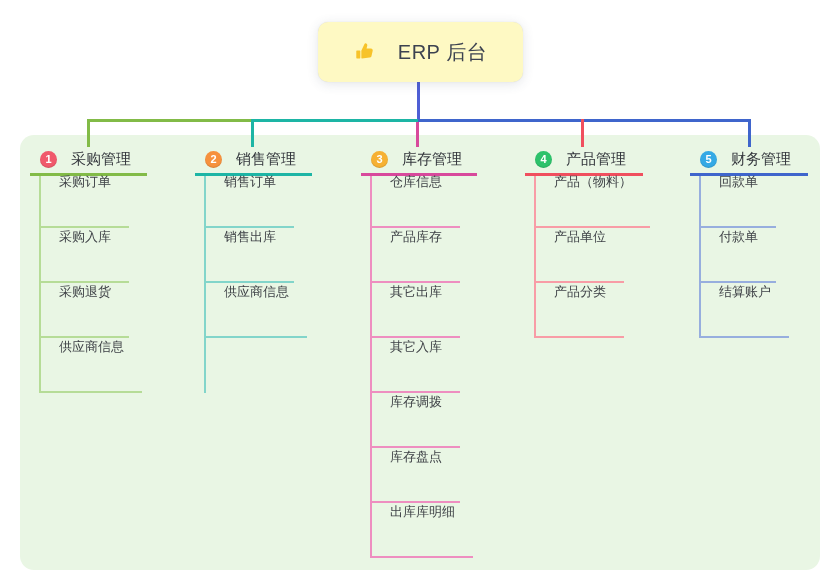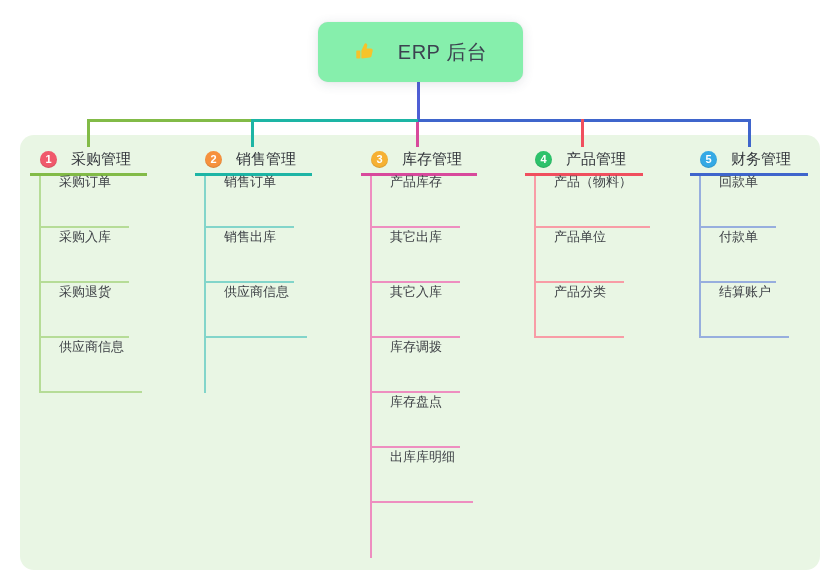--- a/index.html
+++ b/index.html
@@ -2,21 +2,21 @@
 <html><head>
 <meta charset="utf-8">
 <style>
   * { margin:0; padding:0; box-sizing:border-box; }
   html,body { background:#fff; font-family:"Liberation Sans","DejaVu Sans",sans-serif; }
   .canvas { position:relative; width:839px; height:588px; background:#fff; overflow:hidden; }
 
   .panel { position:absolute; left:20px; top:135px; width:800px; height:435px; border-radius:14px; }
 
   .root-card { position:absolute; left:318px; top:22px; width:205px; height:60px;
-    background:#86efac; border-radius:10px; box-shadow:0 2px 12px rgba(60,70,90,.14), 0 0 1px rgba(60,70,90,.18);
+    background:#fef9c3; border-radius:10px; box-shadow:0 2px 12px rgba(60,70,90,.14), 0 0 1px rgba(60,70,90,.18);
     display:flex; align-items:center; justify-content:center; gap:22px;
     font-size:20px; color:#3c4250; letter-spacing:.5px; cursor:default; }
   .root-icon { width:22px; height:22px; display:inline-flex; }
   .root-icon svg { width:22px; height:22px; }
 
   .line { position:absolute; }
   .root-drop { left:417px; top:81px; width:3px; height:40px; }
   .bus  { top:119px; height:3px; }
   .bus1 { left:87px;  width:166px; }
   .bus2 { left:252px; width:166px; }
@@ -119,20 +119,23 @@
   </div>
 
   <div class="branch b3" style="--line: #d8499c; --lite: #ee8ec0; --badge: #f6b133;">
     <div class="head">
       <span class="badge">3</span>
       <span class="blabel">库存管理</span>
     </div>
     <div class="vline"></div>
     <div class="kids">
       <div class="kid">
+          <span>仓库信息</span>
+        </div>
+      <div class="kid">
           <span>产品库存</span>
         </div>
       <div class="kid">
           <span>其它出库</span>
         </div>
       <div class="kid">
           <span>其它入库</span>
         </div>
       <div class="kid">
           <span>库存调拨</span>

